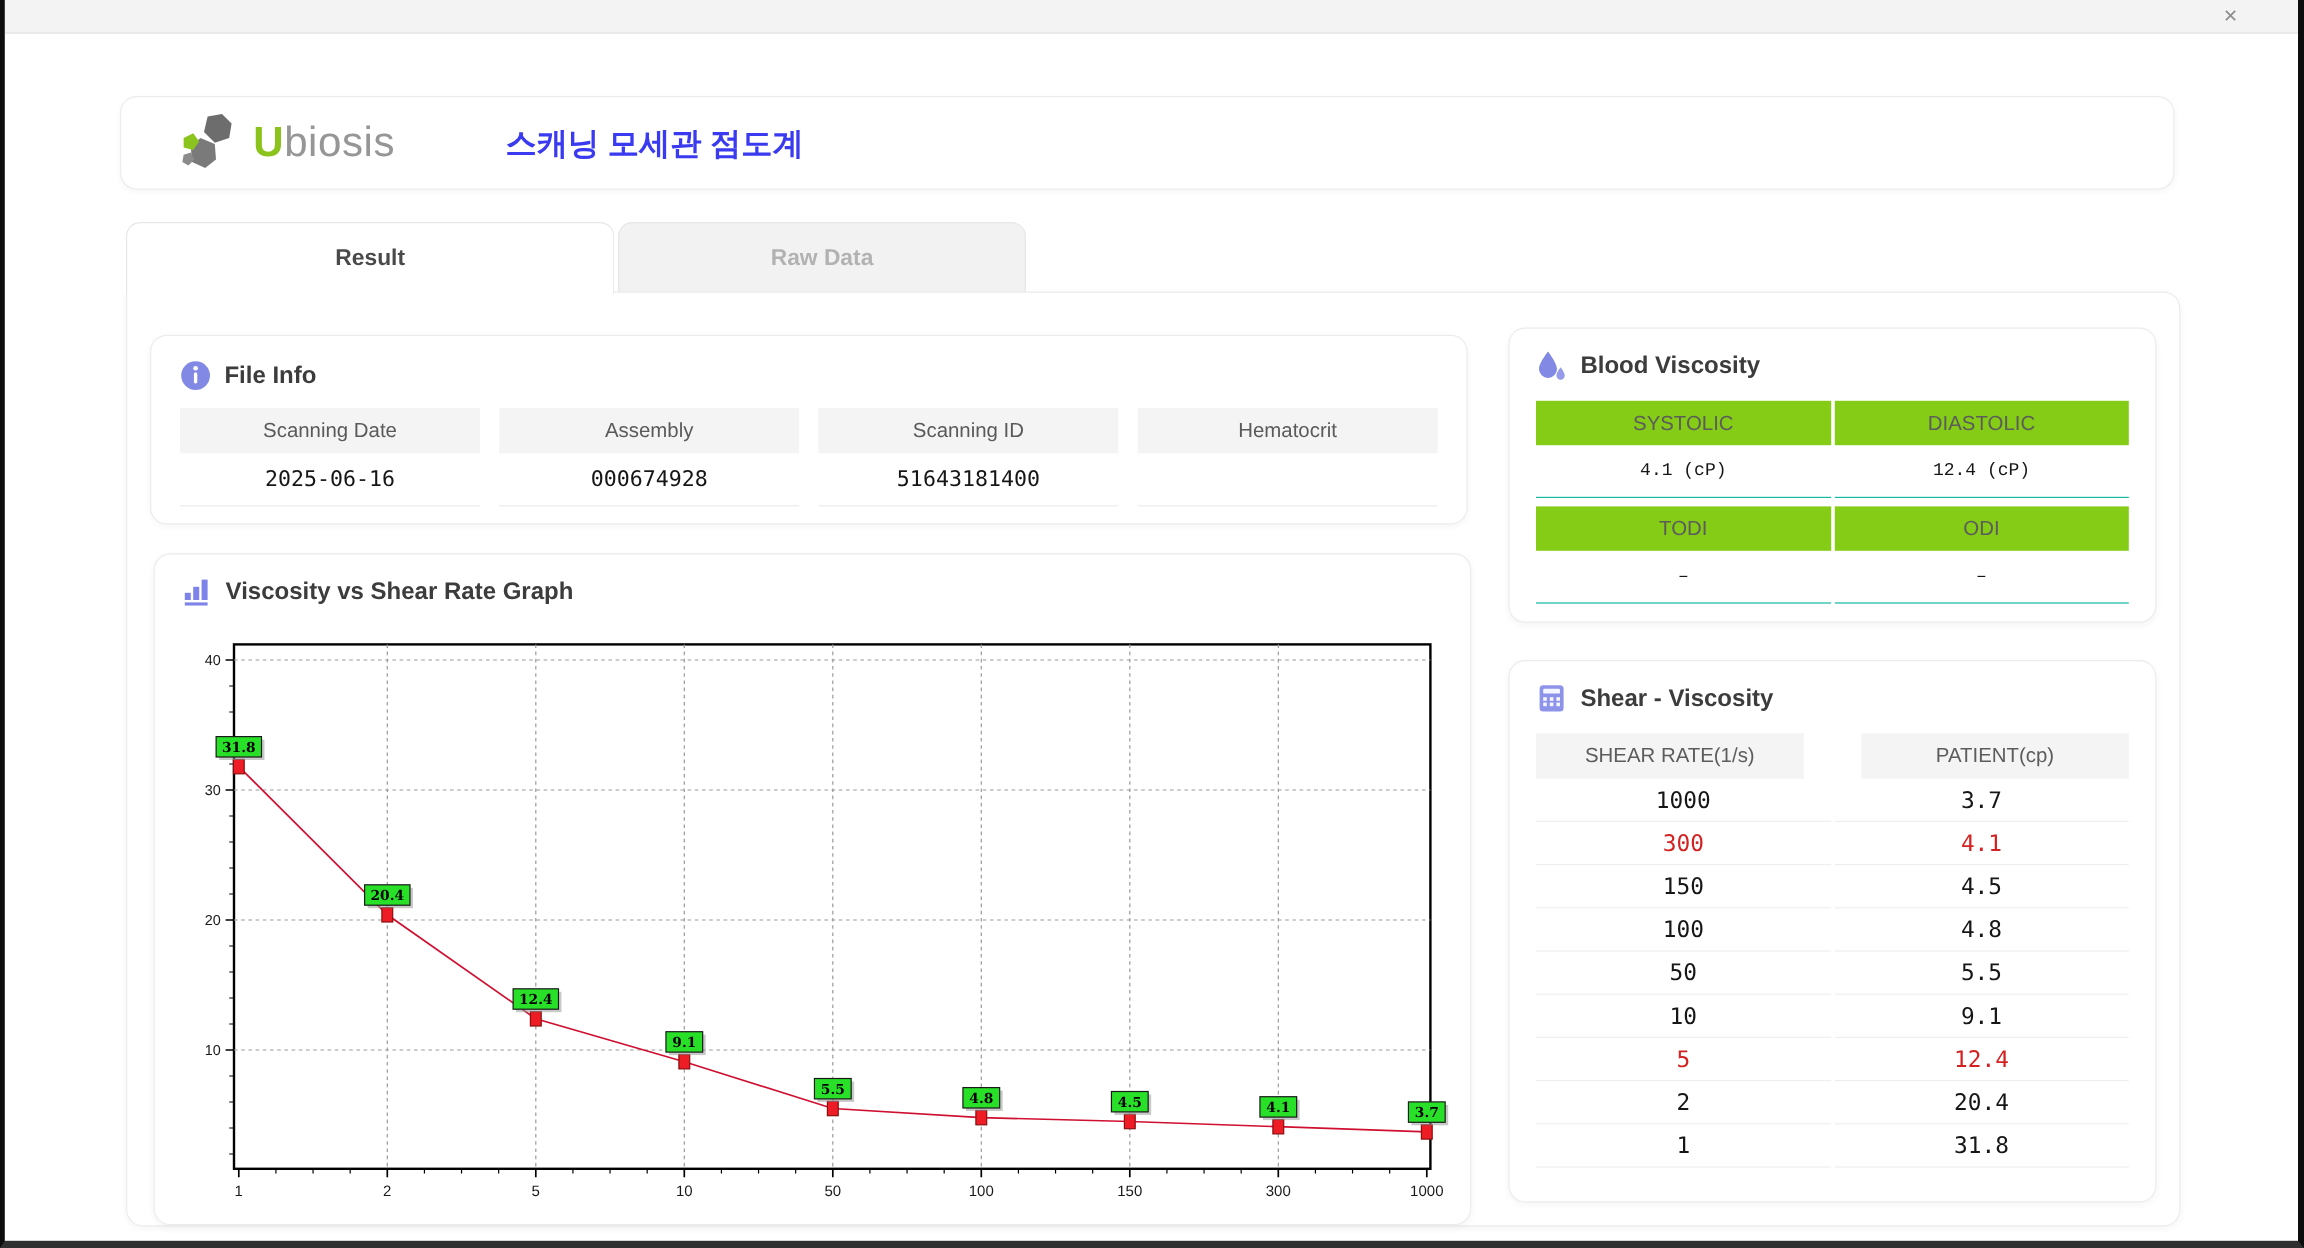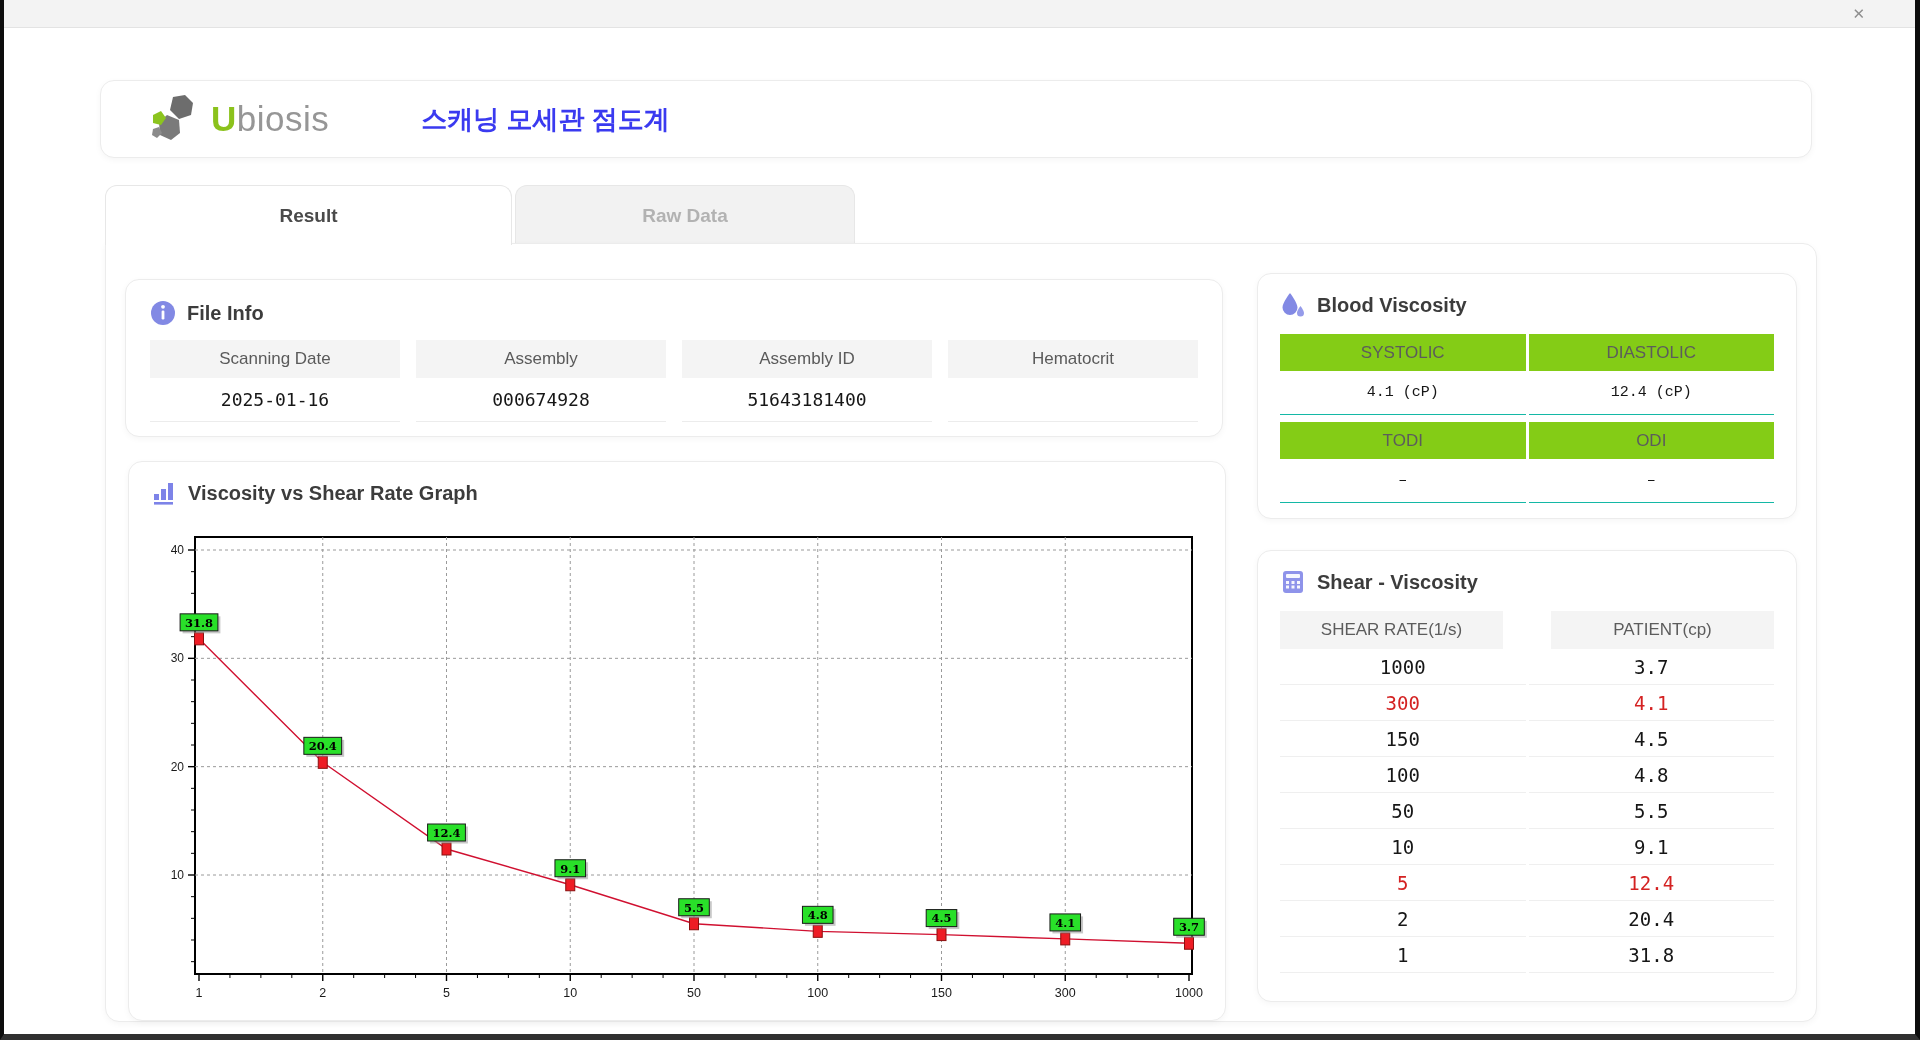--- a/index.html
+++ b/index.html
@@ -92,28 +92,28 @@
       <svg class="icon-badge" viewBox="0 0 26 26">
         <circle cx="13" cy="13" r="12" fill="#8289e4"></circle>
         <rect x="11.6" y="10.5" width="2.8" height="9" rx="1.2" fill="#fff"></rect>
         <circle cx="13" cy="6.8" r="1.9" fill="#fff"></circle>
       </svg>
       <span class="section-title">File Info</span>
     </div>
     <div class="fi-fields">
         <div>
           <div class="fi-label">Scanning Date</div>
-          <div class="fi-value">2025-01-16</div>
+          <div class="fi-value">2025-06-16</div>
         </div>
         <div>
           <div class="fi-label">Assembly</div>
           <div class="fi-value">000674928</div>
         </div>
         <div>
-          <div class="fi-label">Assembly ID</div>
+          <div class="fi-label">Scanning ID</div>
           <div class="fi-value">51643181400</div>
         </div>
         <div>
           <div class="fi-label">Hematocrit</div>
           <div class="fi-value"></div>
         </div>
       </div>
   </div>
 
   <div class="card blood-card">

